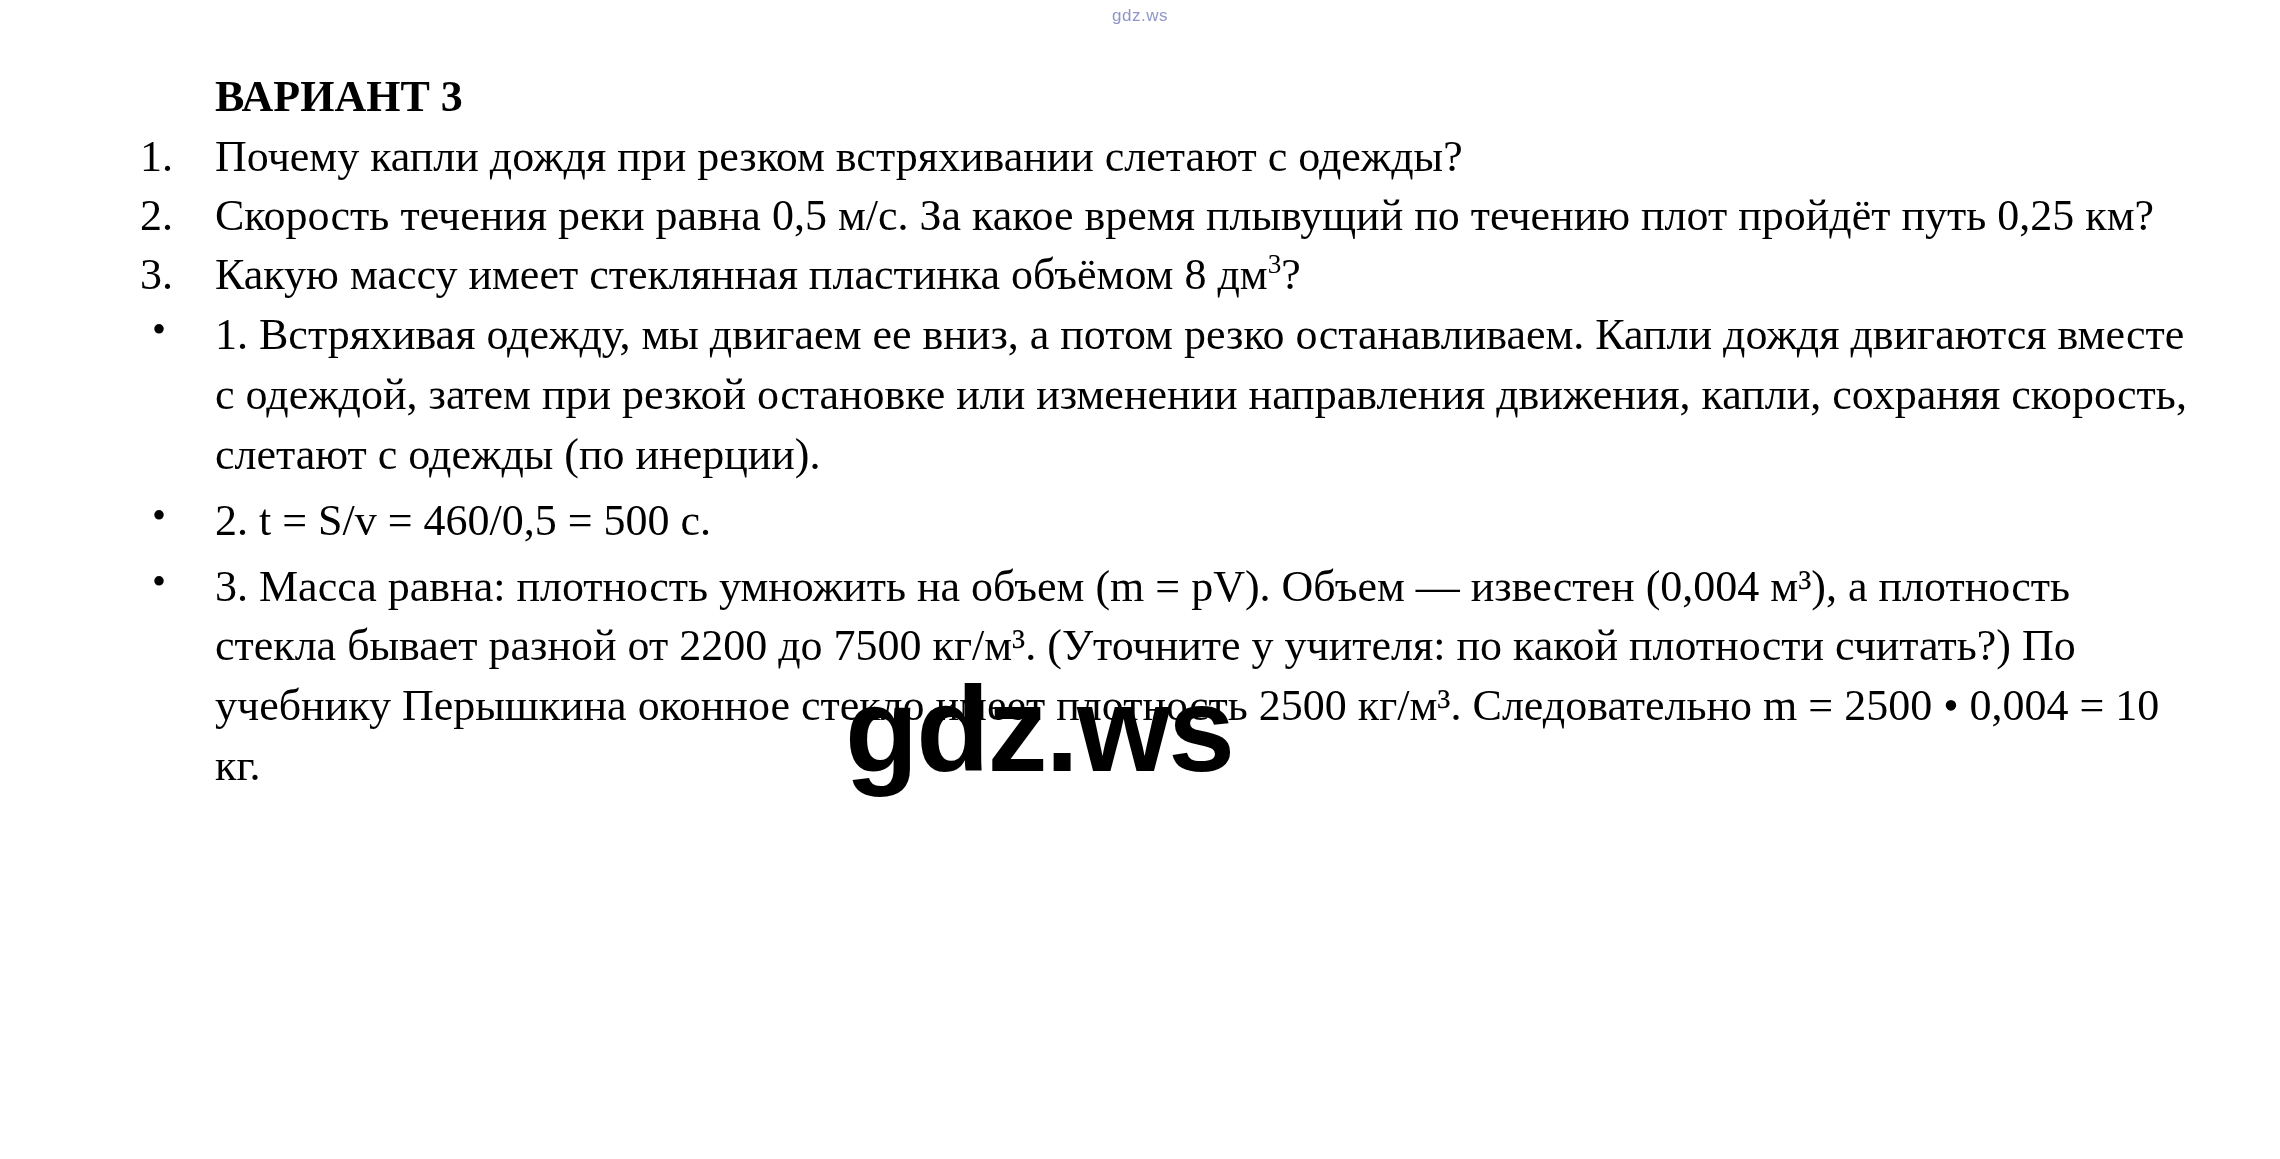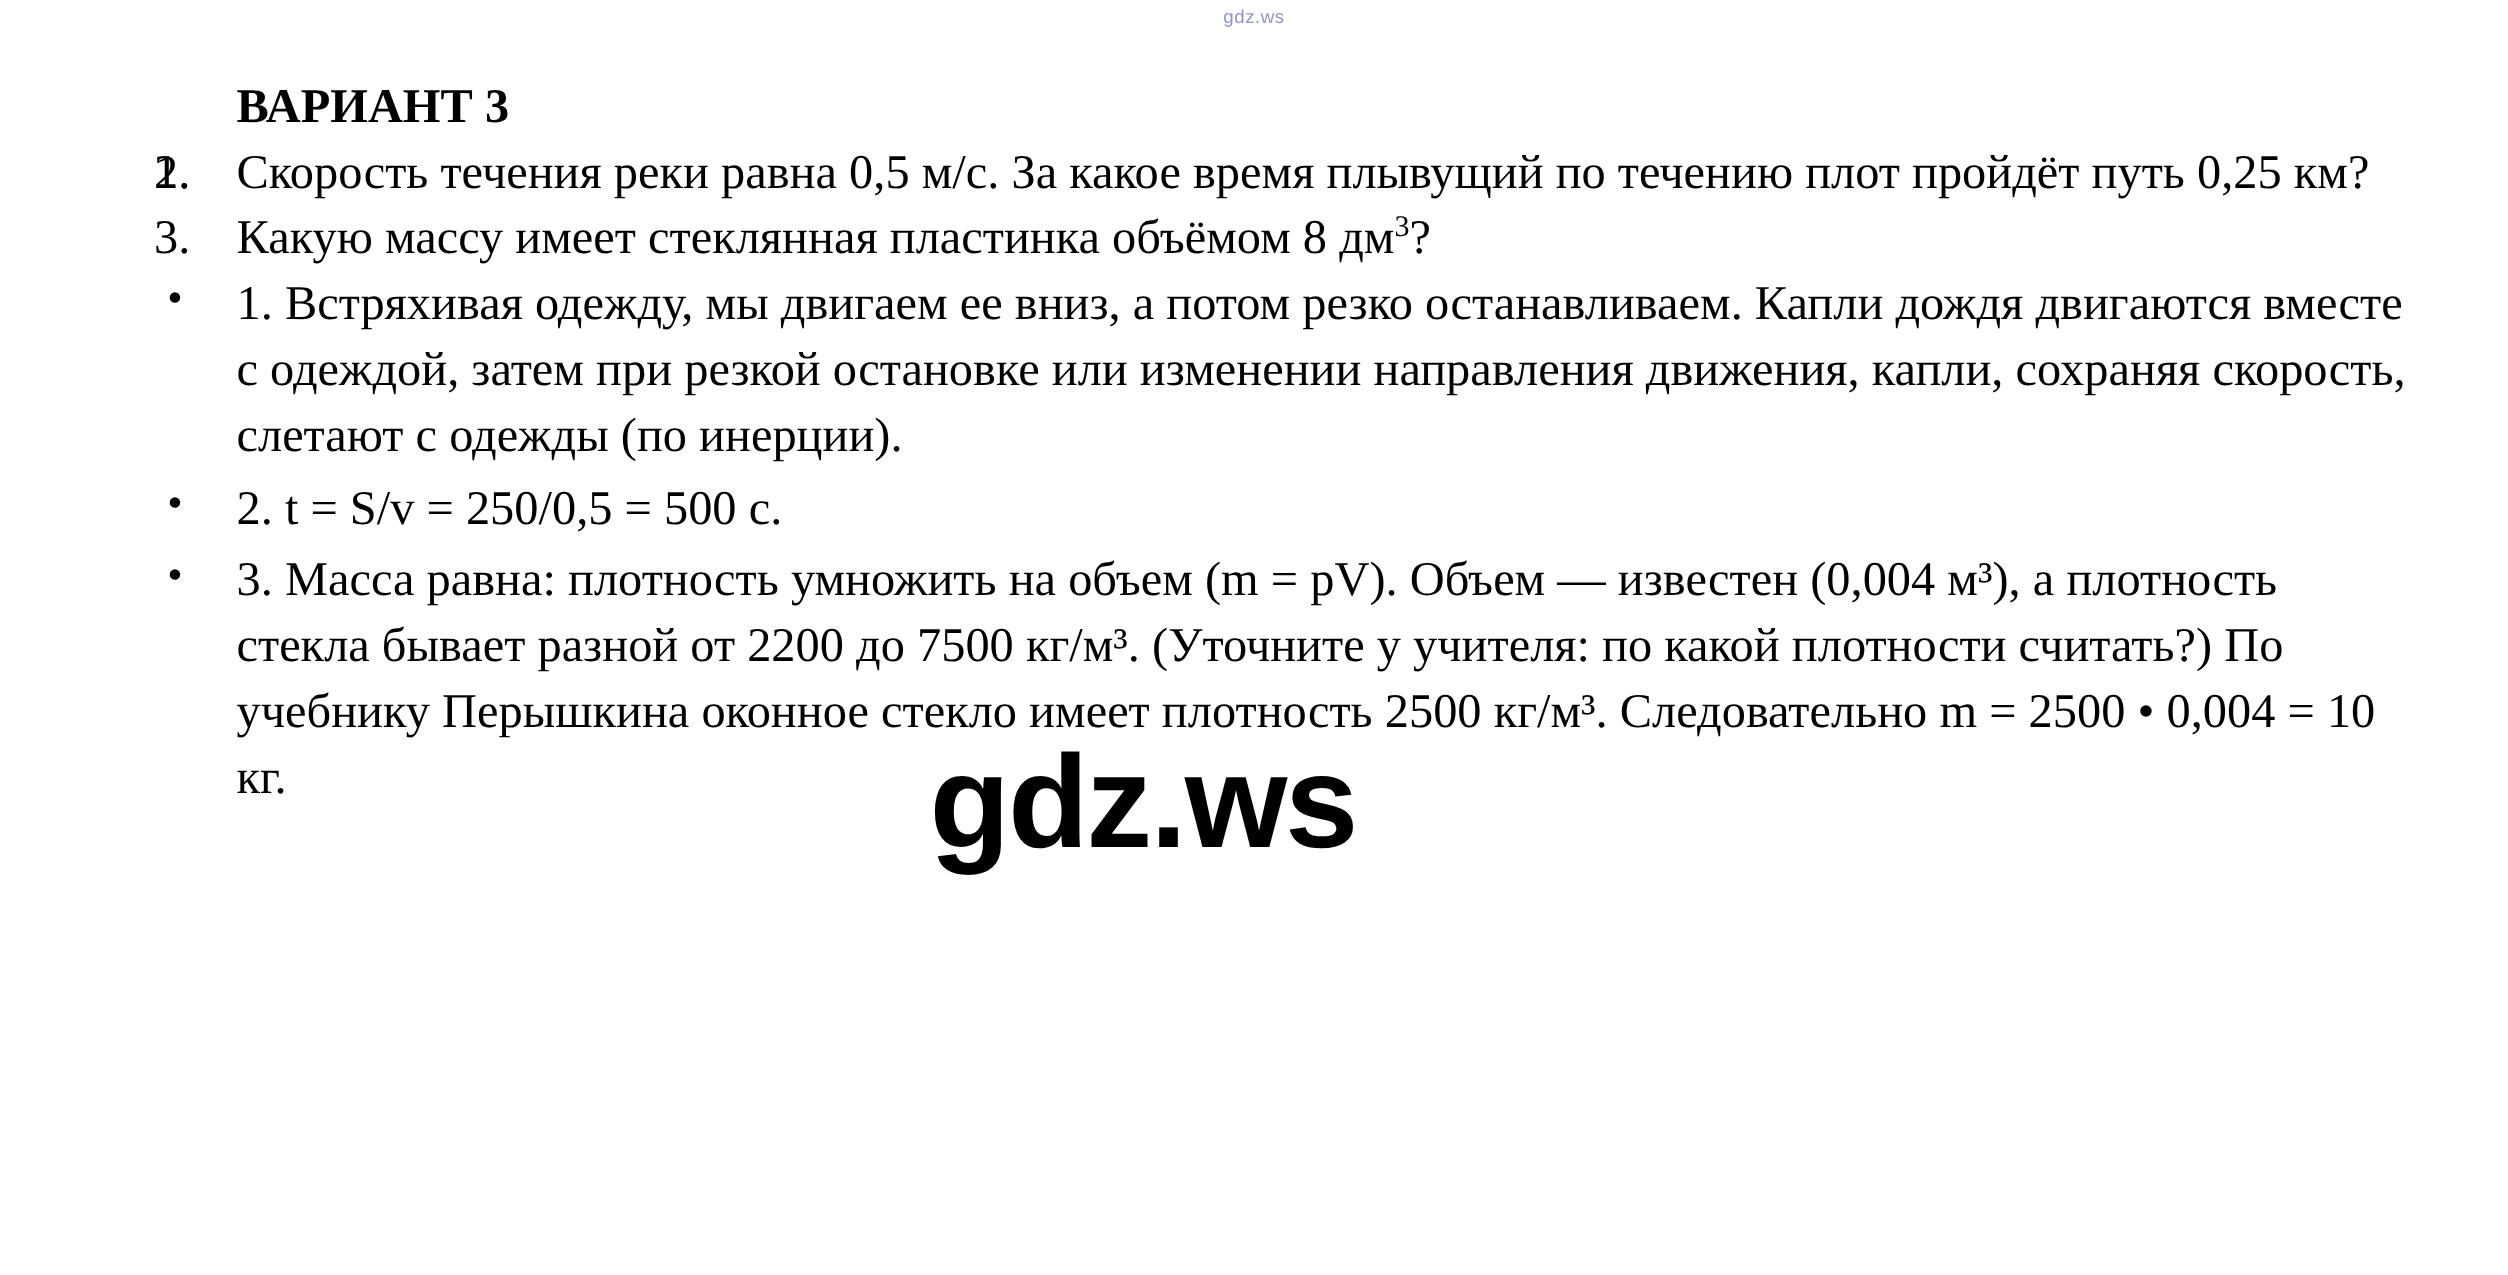--- a/index.html
+++ b/index.html
@@ -113,40 +113,41 @@
 
   <div class="top-watermark">gdz.ws</div>
 
   <div class="content">
 
     <div class="heading">ВАРИАНТ 3</div>
 
     <ol class="tasks">
       <li>
         <span class="num">1.</span>
+        <span>Почему капли дождя при резком встряхивании слетают с одежды?</span>
       </li>
       <li>
         <span class="num">2.</span>
         <span>Скорость течения реки равна 0,5 м/с. За какое время плывущий по течению плот пройдёт путь 0,25 км?</span>
       </li>
       <li>
         <span class="num">3.</span>
         <span>Какую массу имеет стеклянная пластинка объёмом 8 дм</span><sup>3</sup><span>?</span>
       </li>
     </ol>
 
 
     <ul class="answers">
       <li>
         <span class="bullet">•</span>
         <span>1. Встряхивая одежду, мы двигаем ее вниз, а потом резко останавливаем. Капли дождя двигаются вместе с одеждой, затем при резкой остановке или изменении направления движения, капли, сохраняя скорость, слетают с одежды (по инерции).</span>
       </li>
       <li>
         <span class="bullet">•</span>
-        <span>2. t = S/v = 250/0,5 = 500 с.</span>
+        <span>2. t = S/v = 460/0,5 = 500 с.</span>
       </li>
       <li>
         <span class="bullet">•</span>
         <span>3. Масса равна: плотность умножить на объем (m = pV). Объем — известен (0,004 м³), а плотность стекла бывает разной от 2200 до 7500 кг/м³. (Уточните у учителя: по какой плотности считать?) По учебнику Перышкина оконное стекло имеет плотность 2500 кг/м³. Следовательно m = 2500 • 0,004 = 10 кг.</span>
       </li>
     </ul>
 
   </div>
 
   <div class="big-watermark">gdz.ws</div>

